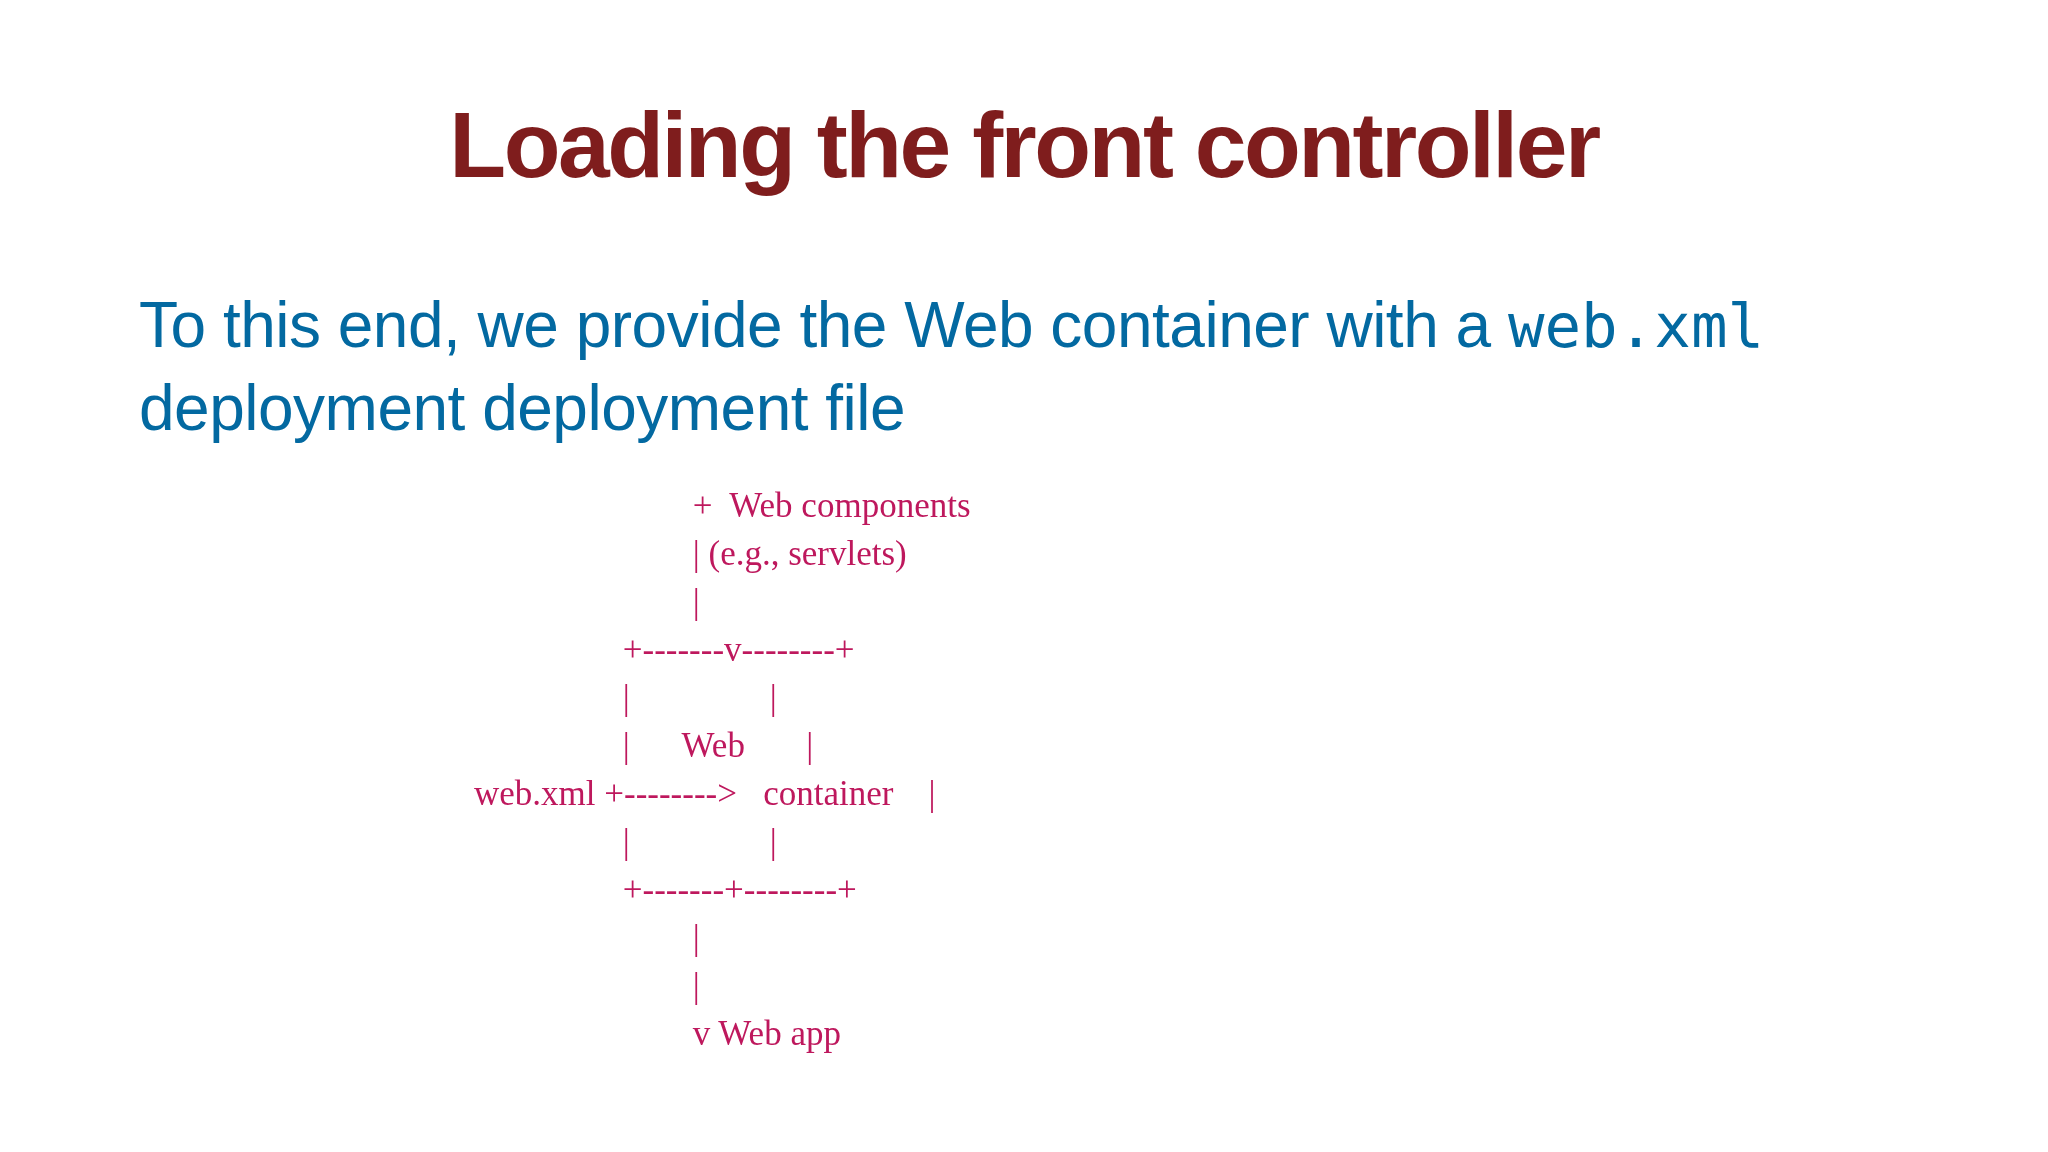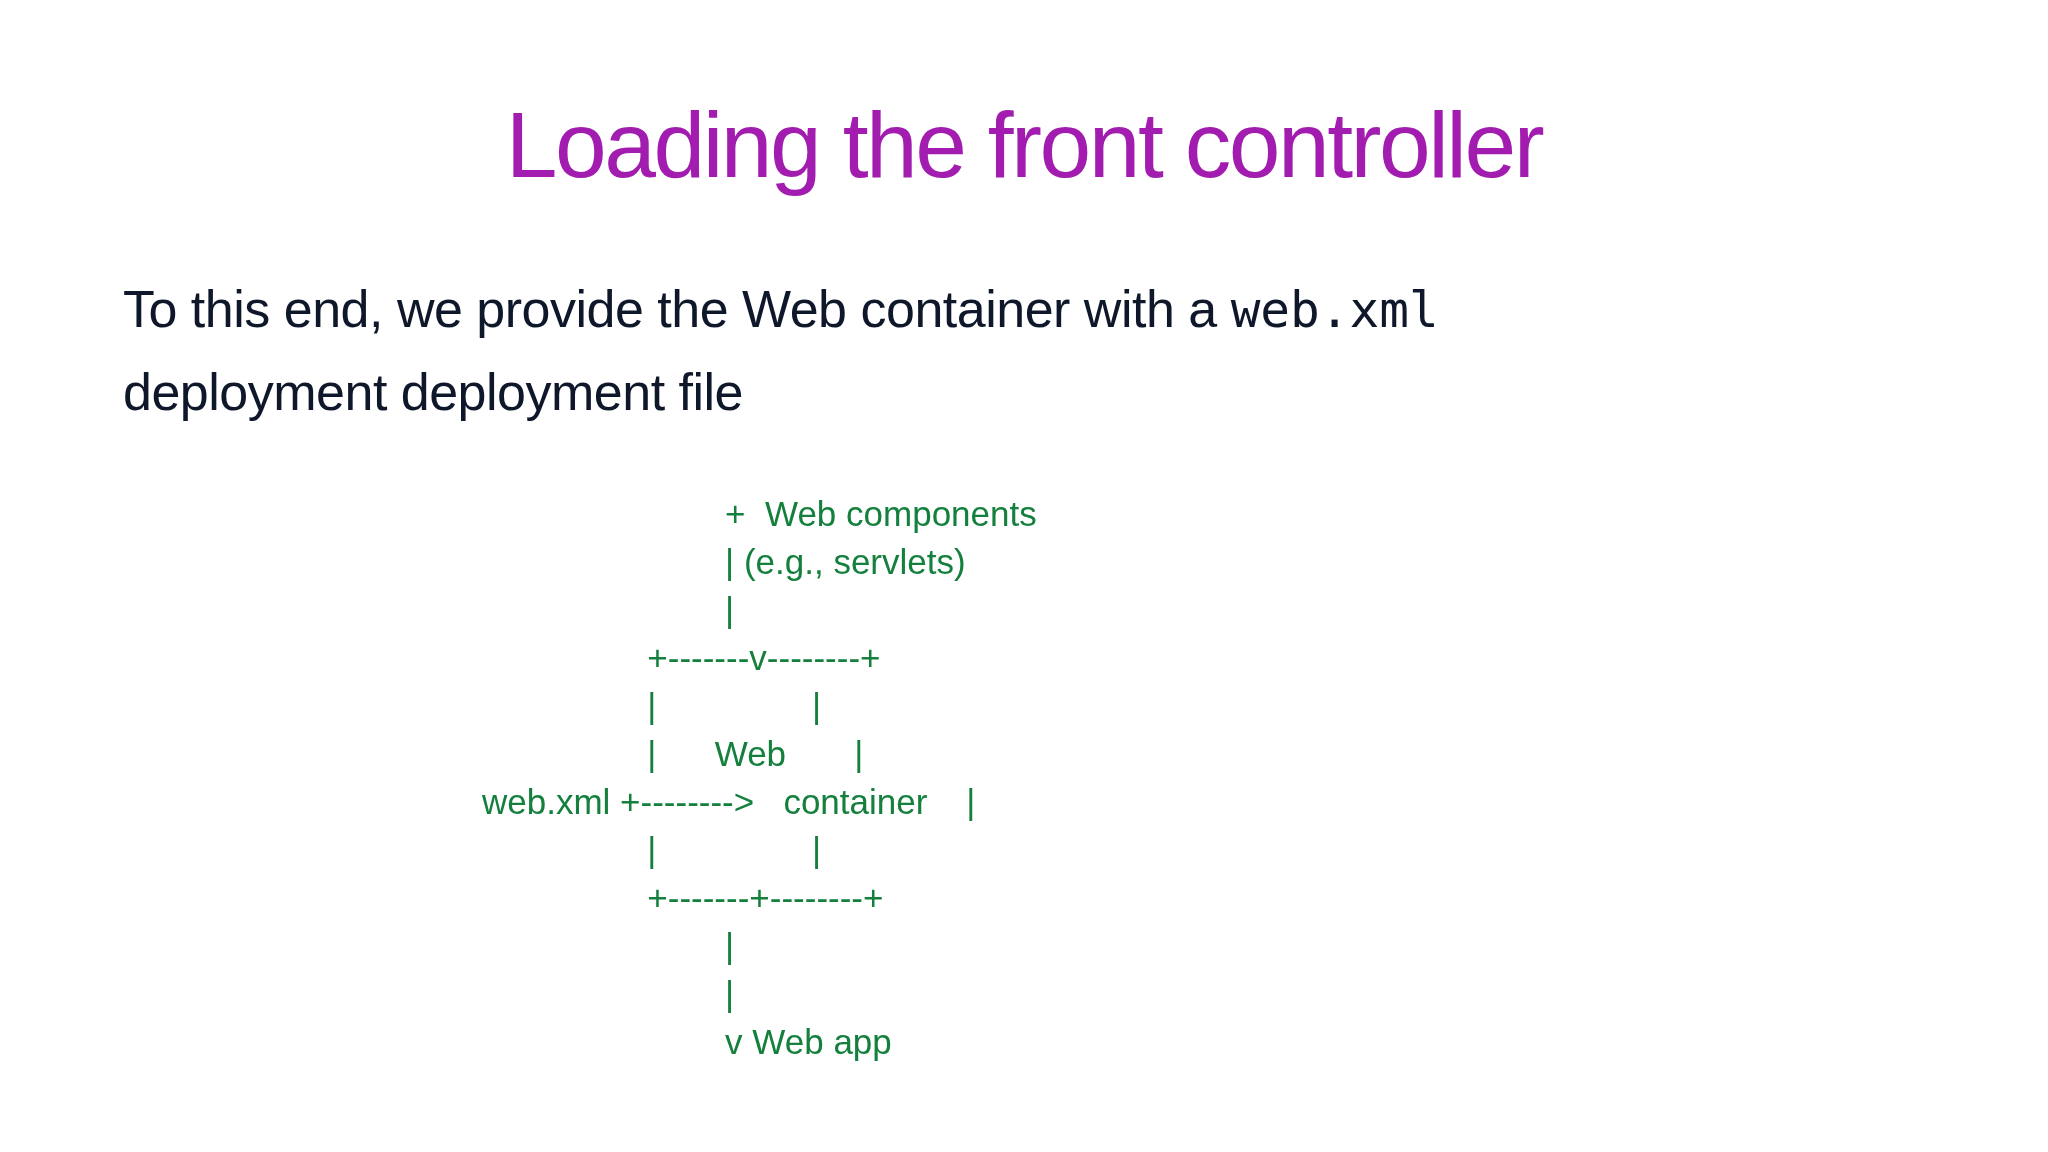--- a/index.html
+++ b/index.html
@@ -21,56 +21,56 @@
     background: #ffffff;
   }
   .title {
     position: absolute;
     top: 92px;
     left: 0;
     width: 100%;
     margin: 0;
     text-align: center;
     font-size: 93px;
-    font-weight: 400;
+    font-weight: 700;
     letter-spacing: -2.5px;
     line-height: 107px;
-    color: #a21caf;
+    color: #7f1d1d;
     white-space: nowrap;
   }
   .body-paragraph {
     position: absolute;
     left: 123px;
     top: 268px;
-    margin: 0;
-    font-size: 52px;
+    margin: 16px;
+    font-size: 64px;
     font-weight: 400;
     letter-spacing: -0.5px;
     line-height: 82px;
-    color: #0f172a;
+    color: #0369a1;
   }
   .body-line {
     display: block;
     white-space: nowrap;
   }
   .inline-code {
     font-family: "DejaVu Sans Mono", monospace;
     font-size: 0.95em;
     letter-spacing: 0;
   }
   .ascii-diagram {
     position: absolute;
     left: 474px;
     top: 482px;
-    margin: 8px;
-    font-family: Liberation Sans, sans-serif;
+    margin: 0;
+    font-family: Liberation Serif, serif;
     font-size: 35px;
     line-height: 48px;
     letter-spacing: 0;
-    color: #15803d;
+    color: #be185d;
     white-space: pre;
   }
 </style>
 </head>
 <body>
 
 <div class="slide">
 
   <h1 class="title">Loading the front controller</h1>
 

